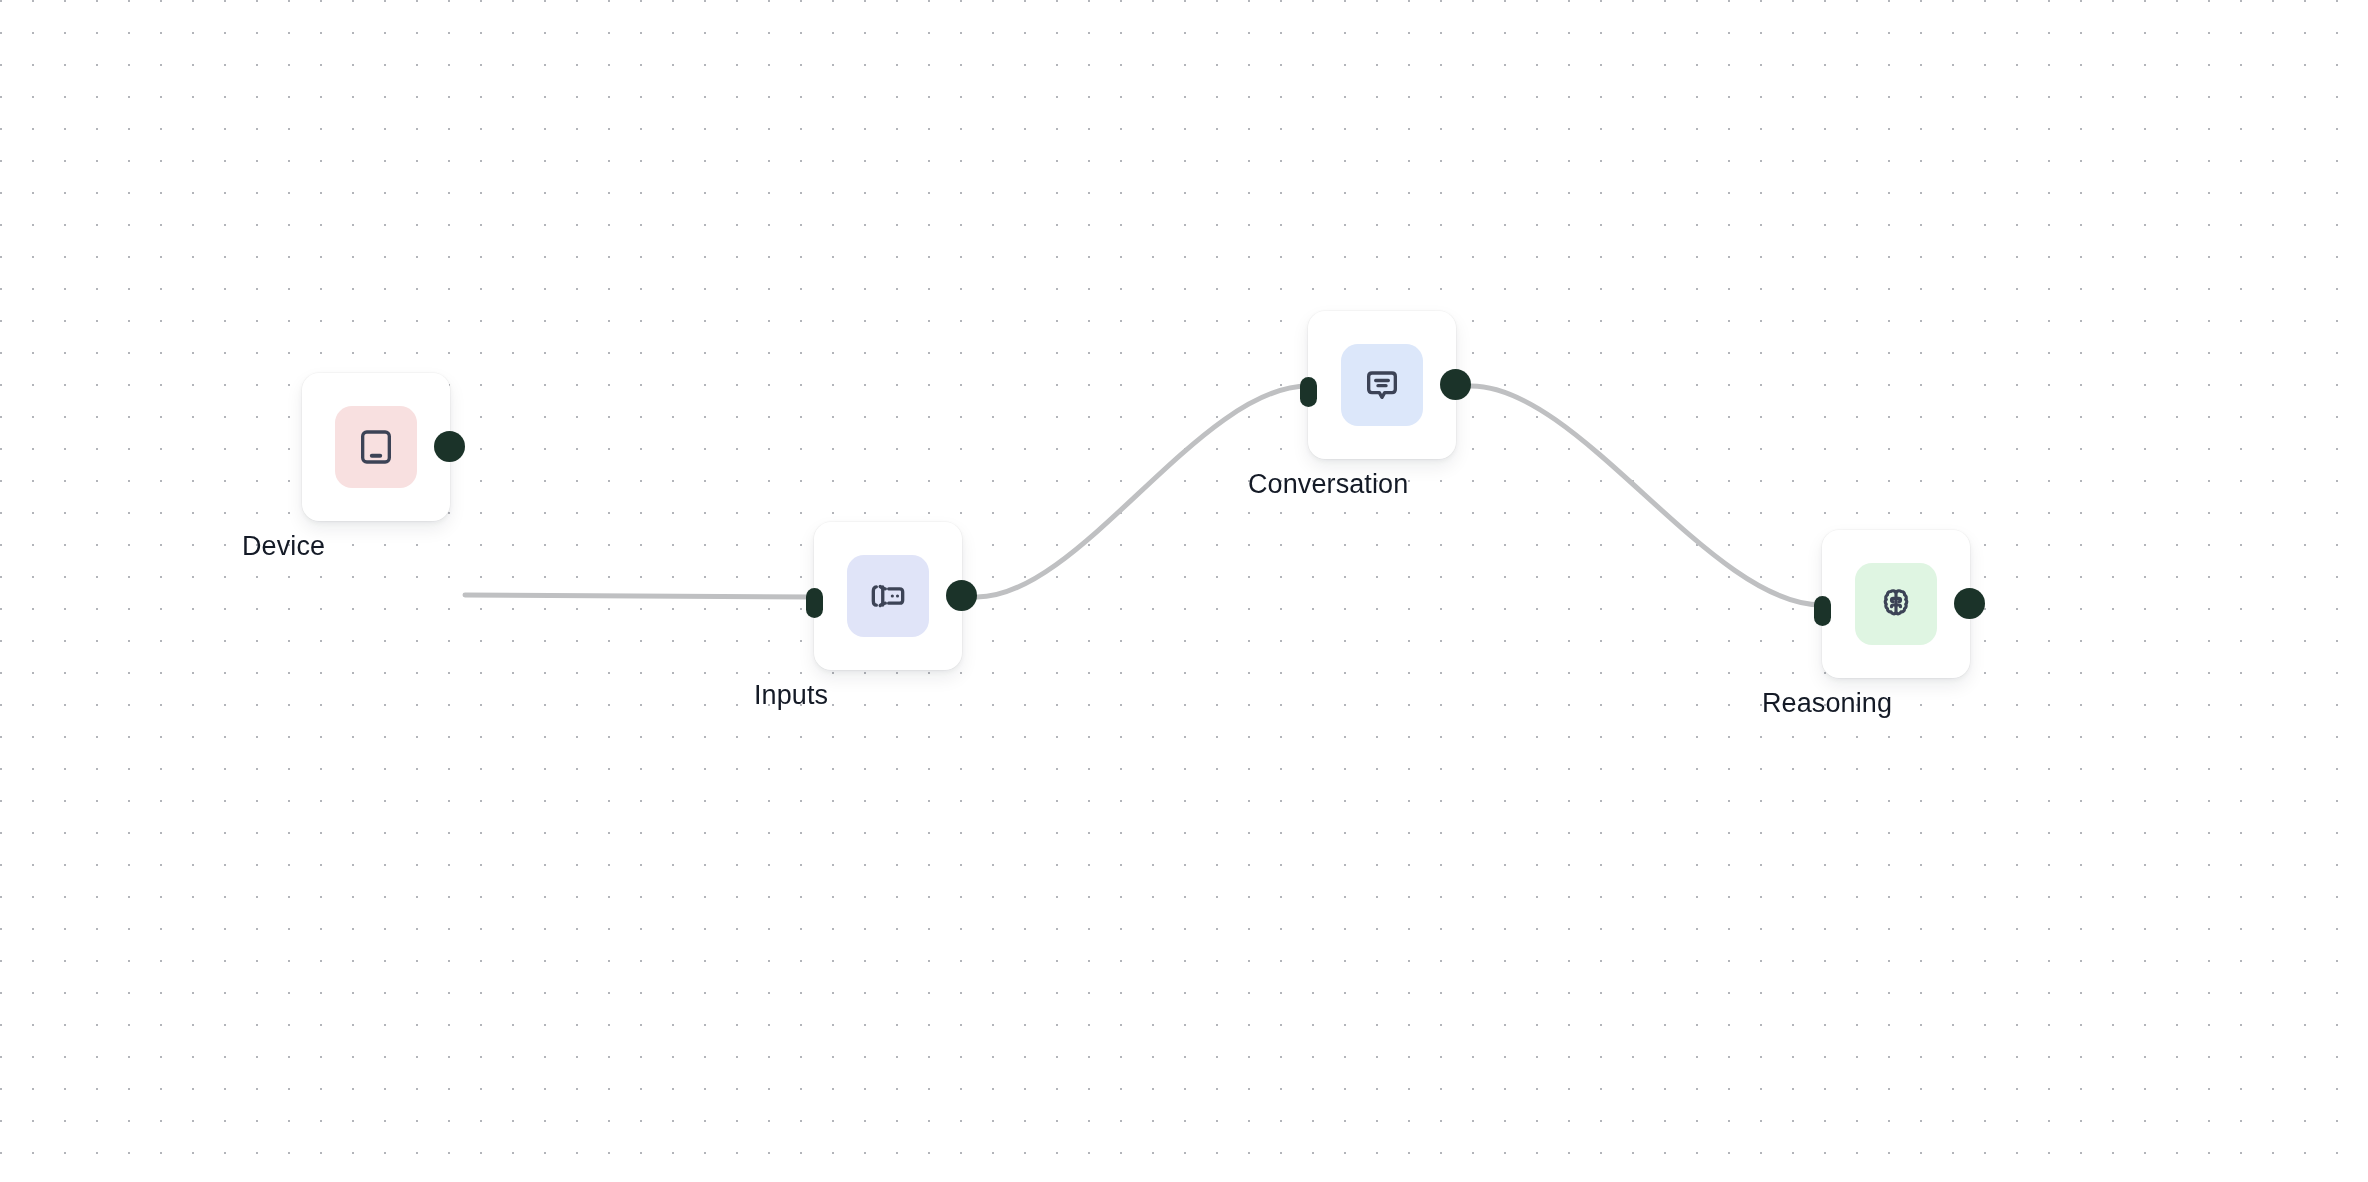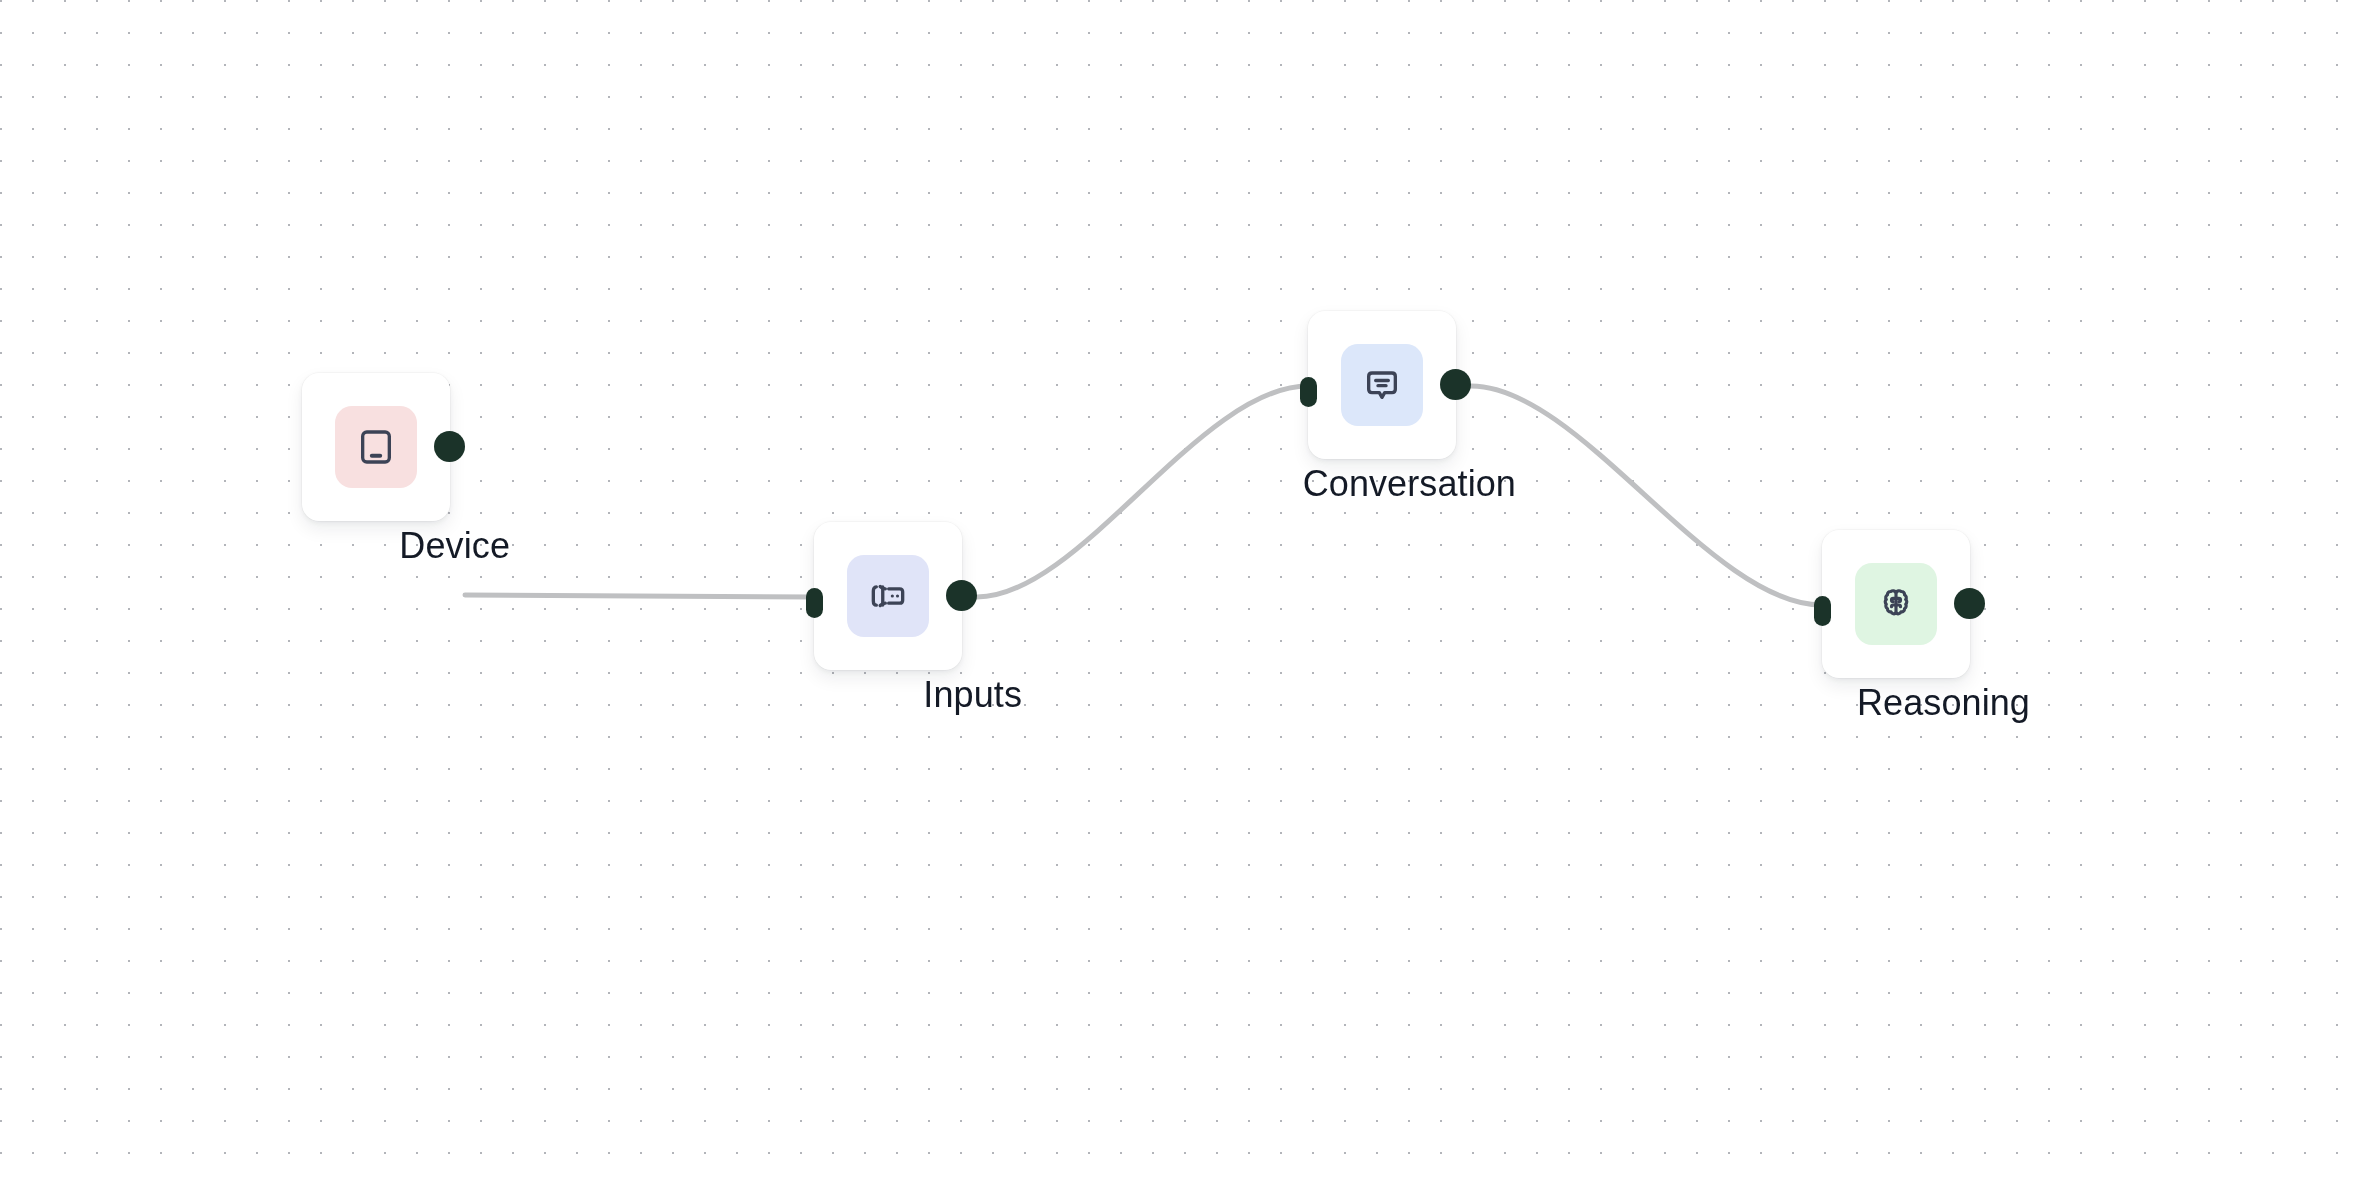--- a/index.html
+++ b/index.html
@@ -62,22 +62,22 @@
     width:31px; height:31px;
     border-radius:50%;
     left:132px;
     top:58px;
   }
   .node-label {
     position:absolute;
     top:156px;
     left:-60px;
     width:268px;
-    text-align:right;
-    font-size:36px;
+    text-align:left;
+    font-size:27px;
     line-height:34px;
     color:#141A26;
     letter-spacing:0.1px;
     white-space:nowrap;
   }
 </style>
 </head>
 <body>
 
 <div id="canvas">

